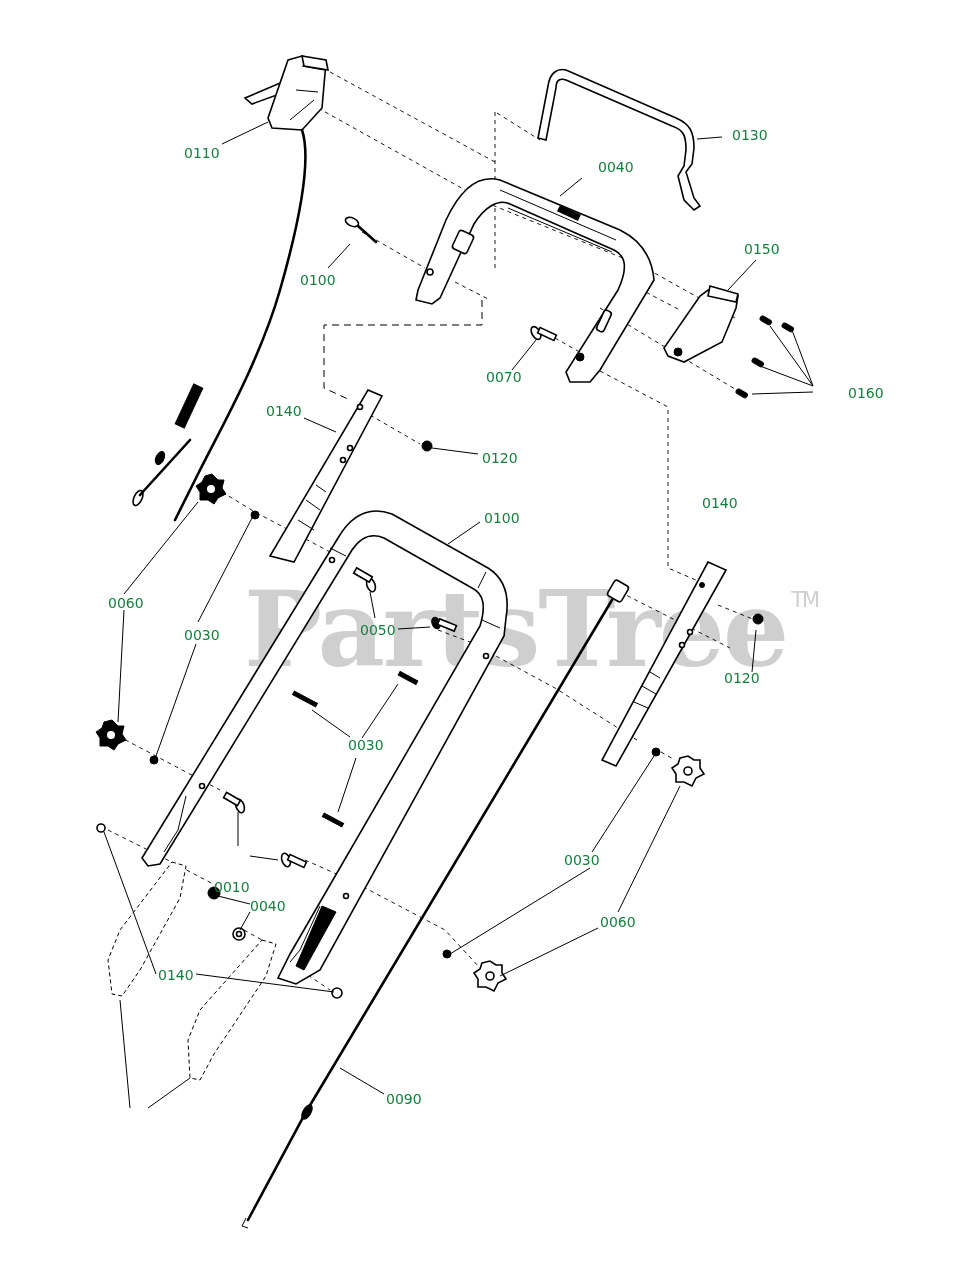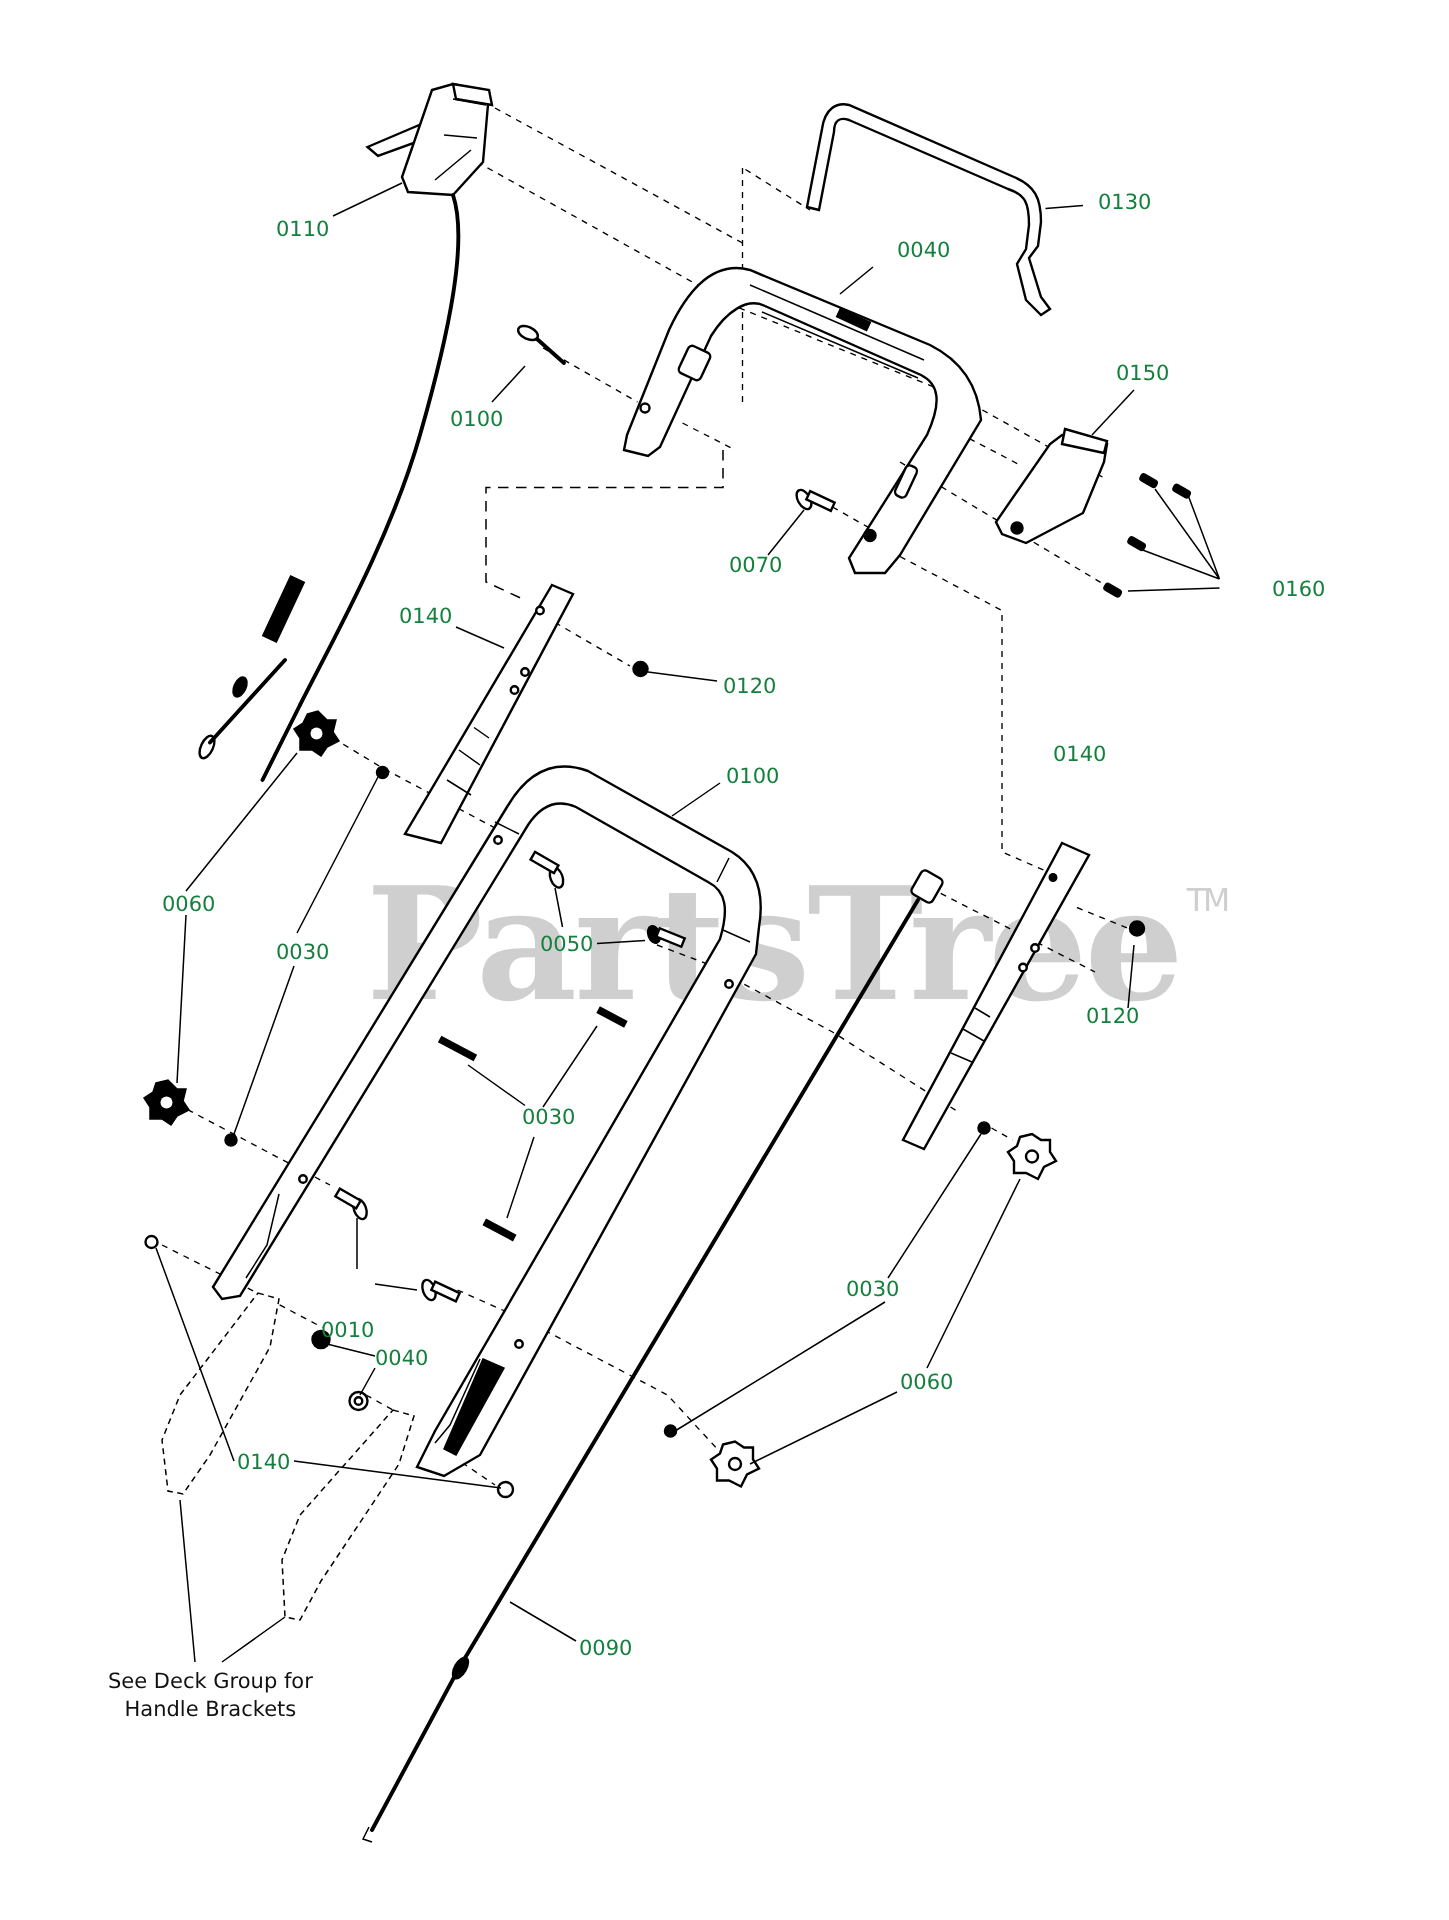--- a/index.html
+++ b/index.html
@@ -234,17 +234,13 @@
   <span class="lbl" style="left:360px;top:623px">0050</span>
   <span class="lbl" style="left:724px;top:671px">0120</span>
   <span class="lbl" style="left:348px;top:738px">0030</span>
   <span class="lbl" style="left:214px;top:880px">0010</span>
   <span class="lbl" style="left:250px;top:899px">0040</span>
   <span class="lbl" style="left:158px;top:968px">0140</span>
   <span class="lbl" style="left:564px;top:853px">0030</span>
   <span class="lbl" style="left:600px;top:915px">0060</span>
   <span class="lbl" style="left:386px;top:1092px">0090</span>
 
-  <div class="note" style="left:72px;top:1112px">
-    <div>See Deck Group for</div>
-    <div>Handle Brackets</div>
-  </div>
 </div>
 
 </body></html>

